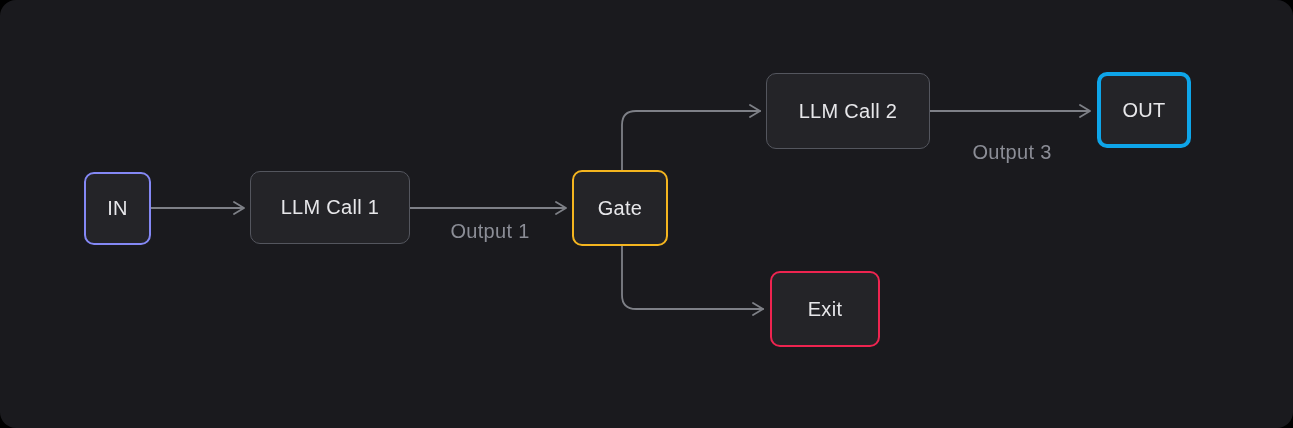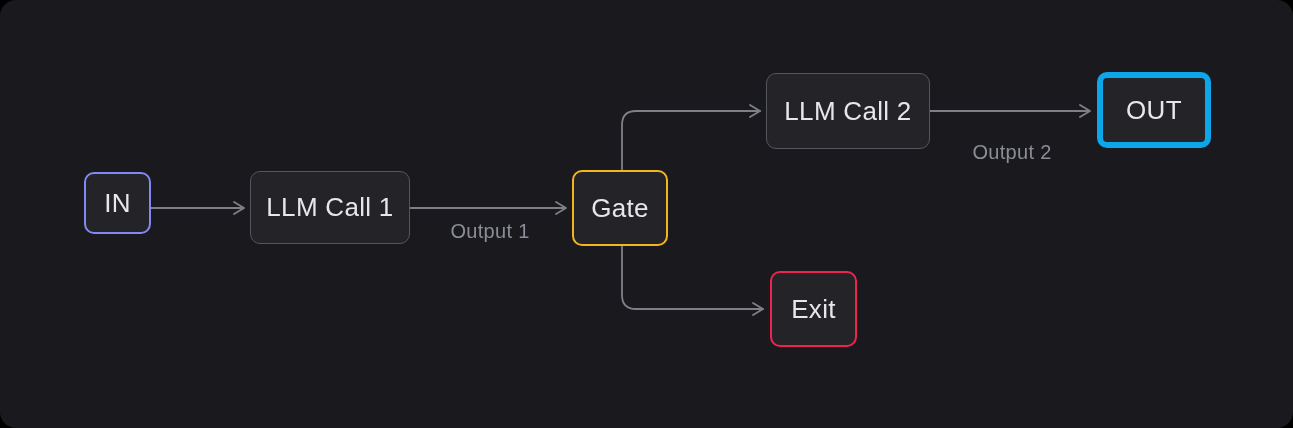--- a/index.html
+++ b/index.html
@@ -26,32 +26,32 @@
     height: 428px;
     display: block;
   }
   .node {
     position: absolute;
     display: flex;
     align-items: center;
     justify-content: center;
     background: #242428;
     color: #e7e7ea;
-    font-size: 26px;
+    font-size: 20px;
     font-weight: 500;
     letter-spacing: 0.3px;
     border-radius: 10px;
     box-sizing: border-box;
   }
-  .node-in    { left: 84px;   top: 172px; width: 67px;  height: 62px; border: 2px solid #8488f5; }
+  .node-in    { left: 84px;   top: 172px; width: 67px;  height: 73px; border: 2px solid #8488f5; }
   .node-llm1  { left: 250px;  top: 171px; width: 160px; height: 73px; border: 1.5px solid #54565e; }
   .node-gate  { left: 572px;  top: 170px; width: 96px;  height: 76px; border: 2px solid #f4b51f; text-align: center; }
   .node-llm2  { left: 766px;  top: 73px;  width: 164px; height: 76px; border: 1.5px solid #54565e; }
-  .node-out   { left: 1097px; top: 72px;  width: 114px;  height: 76px; border: 6px solid #0ea5e9; }
-  .node-exit  { left: 770px;  top: 271px; width: 87px;  height: 76px; border: 2px solid #ee2450; }
+  .node-out   { left: 1097px; top: 72px;  width: 94px;  height: 76px; border: 4px solid #0ea5e9; }
+  .node-exit  { left: 770px;  top: 271px; width: 110px;  height: 76px; border: 2px solid #ee2450; }
   .edge-label {
     position: absolute;
     width: 160px;
     text-align: center;
     color: #8b8d96;
     font-size: 20px;
     font-weight: 400;
     letter-spacing: 0.3px;
   }
   .label-output1 { left: 410px; top: 220px; }
@@ -99,15 +99,15 @@
   <div class="node node-out">
     <span>OUT</span>
   </div>
 
   <div class="node node-exit">
     <span>Exit</span>
   </div>
 
   <div class="edge-label label-output1">Output 1</div>
 
-  <div class="edge-label label-output2">Output 2</div>
+  <div class="edge-label label-output2">Output 3</div>
 
 </div>
 
 </body></html>

